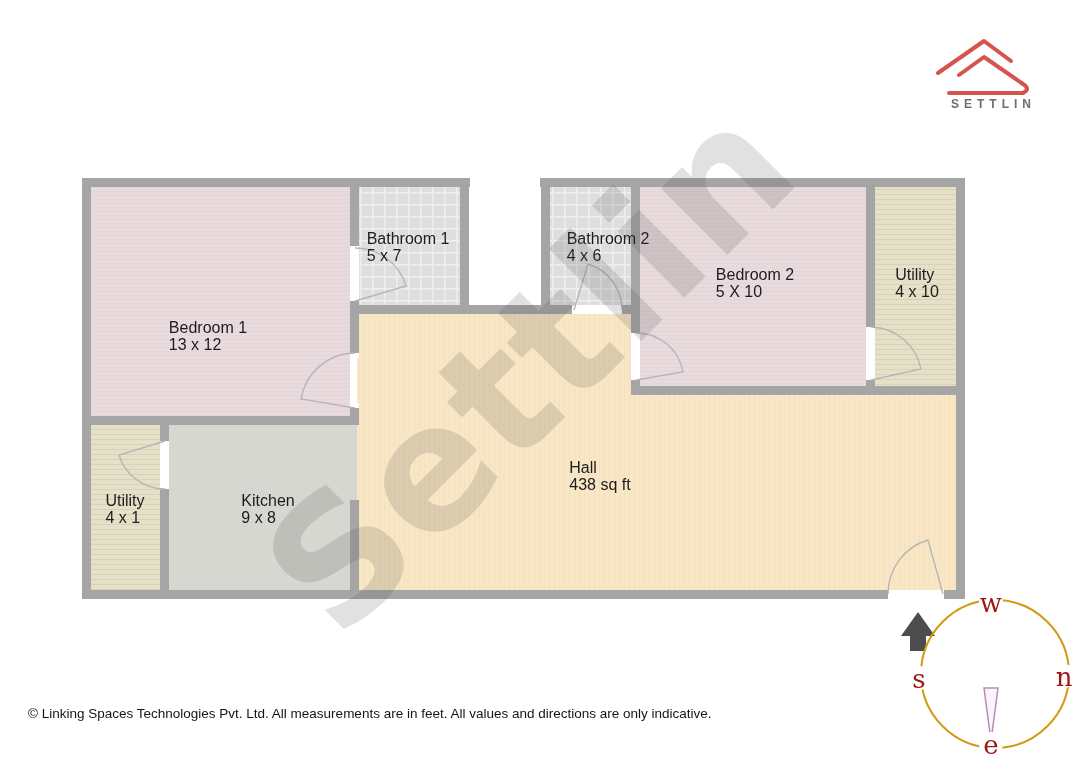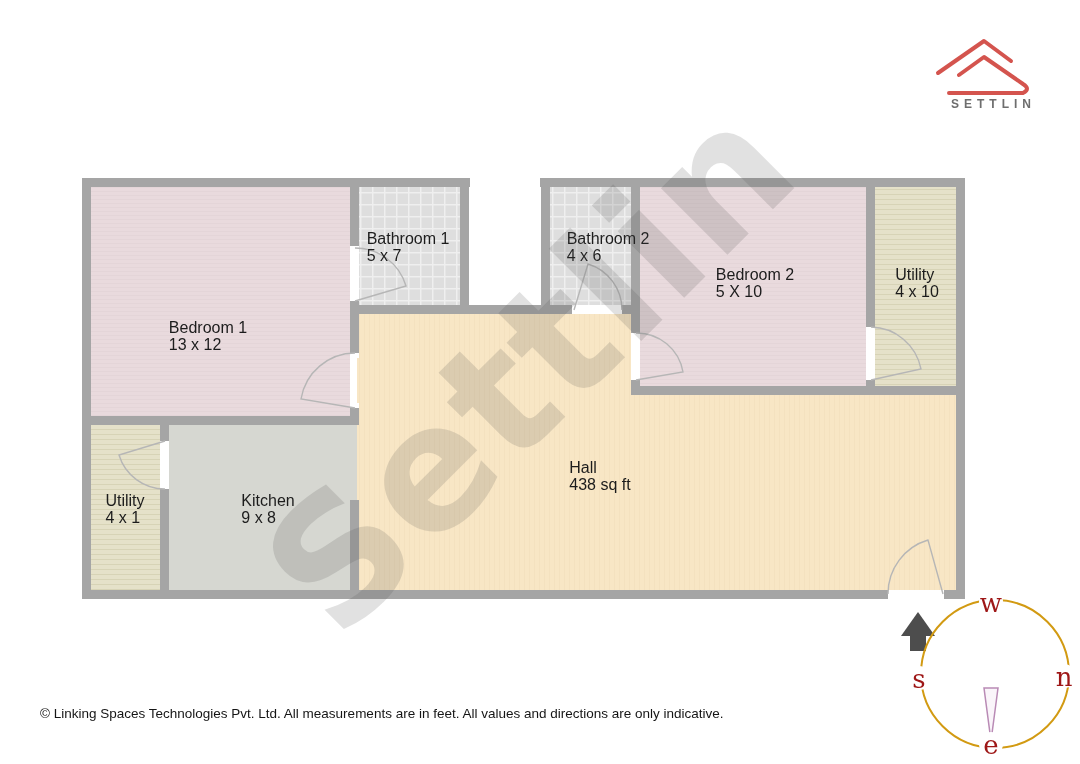--- a/index.html
+++ b/index.html
@@ -19,21 +19,21 @@
     font-family:"DejaVu Sans",sans-serif;font-weight:700;
     font-size:172px;color:rgba(80,80,80,0.17);
     white-space:nowrap;z-index:4;pointer-events:none;letter-spacing:2px;
   }
   .brand-text{
     position:absolute;left:951px;top:97px;width:90px;
     font-size:12px;font-weight:600;letter-spacing:5px;color:#6e6e6e;z-index:2;
   }
   .footer-note{
     position:absolute;left:28px;top:706px;
-    font-size:13.5px;color:#151515;z-index:3;white-space:nowrap;margin-left:12px;
+    font-size:13.5px;color:#151515;z-index:3;white-space:nowrap;
   }
 </style>
 </head>
 <body>
 
 <div class="stage">
 
   <svg class="plan-svg" width="1080" height="764" viewBox="0 0 1080 764">
     <defs>
       <pattern id="tile" width="12" height="12" patternUnits="userSpaceOnUse">

